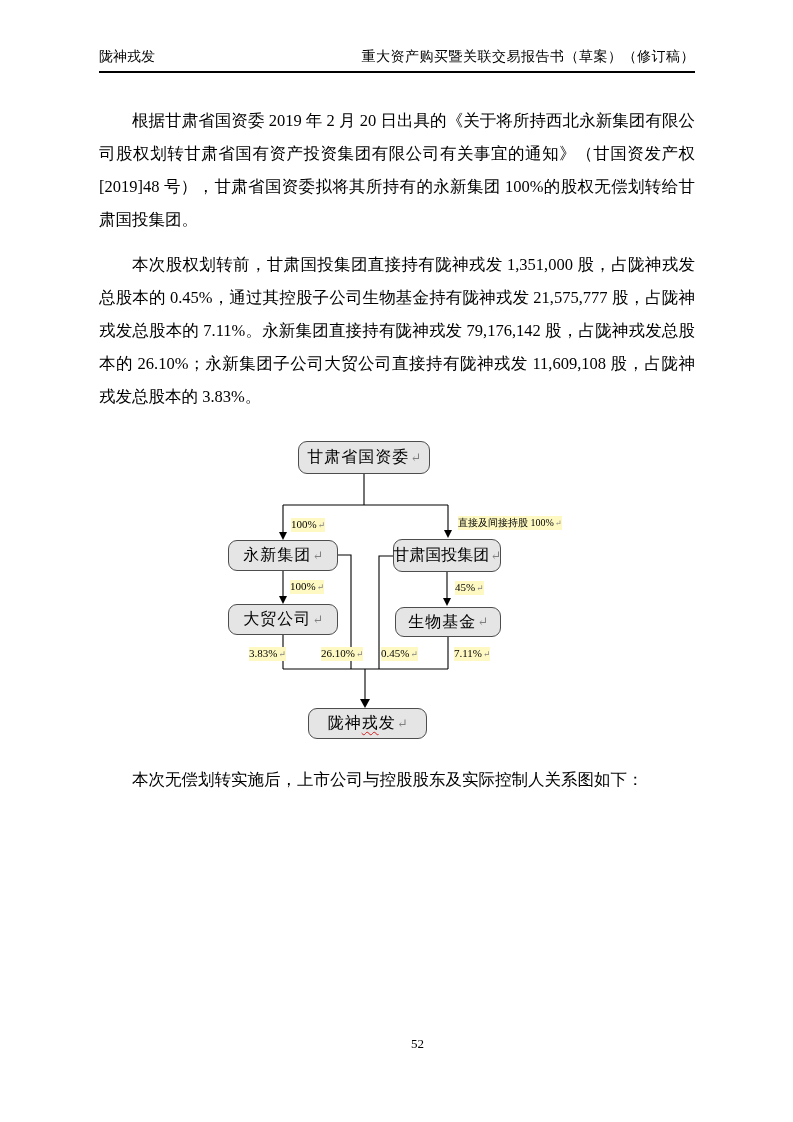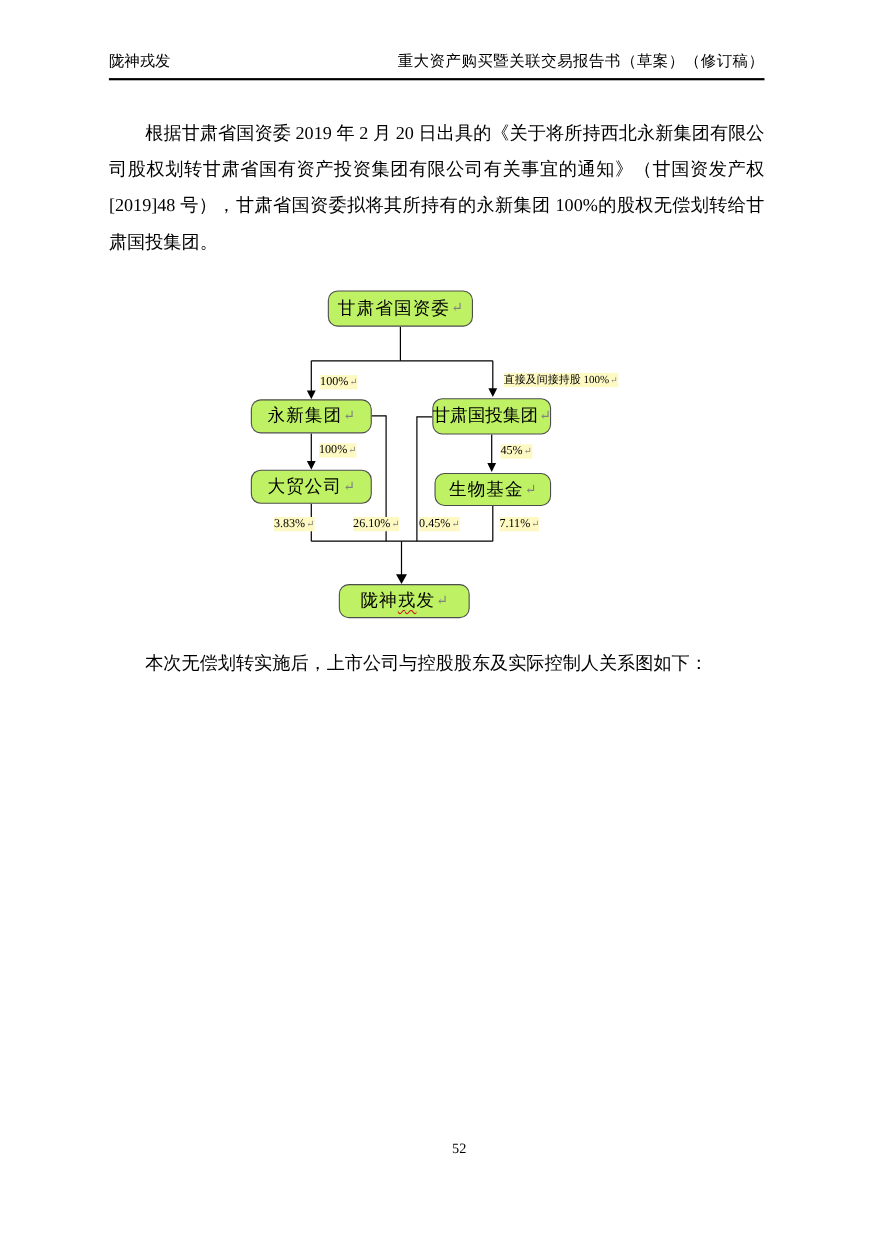--- a/index.html
+++ b/index.html
@@ -35,21 +35,21 @@
   
   .diagram {
     position:relative;
     width:596px; height:332px;
     margin-top:3px;
   }
   .diagram svg { position:absolute; left:0; top:0; }
   .node {
     position:absolute;
     box-sizing:border-box;
-    background:#bef264;
+    background:#e5e5e5;
     border:1px solid #4d4d4d;
     border-radius:9px;
     display:flex; align-items:center; justify-content:center;
     font-size:16px;
     letter-spacing:1px;
     white-space:nowrap;
   }
   .elabel {
     position:absolute;
     font-size:11px;
@@ -76,20 +76,21 @@
 </head>
 <body>
 
 <div class="header">
   <span>陇神戎发</span>
   <span class="doc-title">重大资产购买暨关联交易报告书（草案）（修订稿）</span>
 </div>
 
 <div class="content">
   <p>根据甘肃省国资委 2019 年 2 月 20 日出具的《关于将所持西北永新集团有限公司股权划转甘肃省国有资产投资集团有限公司有关事宜的通知》（甘国资发产权[2019]48 号），甘肃省国资委拟将其所持有的永新集团 100%的股权无偿划转给甘肃国投集团。</p>
+  <p>本次股权划转前，甘肃国投集团直接持有陇神戎发 1,351,000 股，占陇神戎发总股本的 0.45%，通过其控股子公司生物基金持有陇神戎发 21,575,777 股，占陇神戎发总股本的 7.11%。永新集团直接持有陇神戎发 79,176,142 股，占陇神戎发总股本的 26.10%；永新集团子公司大贸公司直接持有陇神戎发 11,609,108 股，占陇神戎发总股本的 3.83%。</p>
 
   <div class="diagram">
     <svg width="596" height="332" viewBox="0 0 596 332">
       <g stroke="#000" stroke-width="1.1" fill="none">
         <path d="M265,57 V88"></path>
         <path d="M184,88 H349"></path>
         <path d="M184,88 V116"></path>
         <path d="M349,88 V114"></path>
         <path d="M184,154 V180"></path>
         <path d="M348,155 V182"></path>

